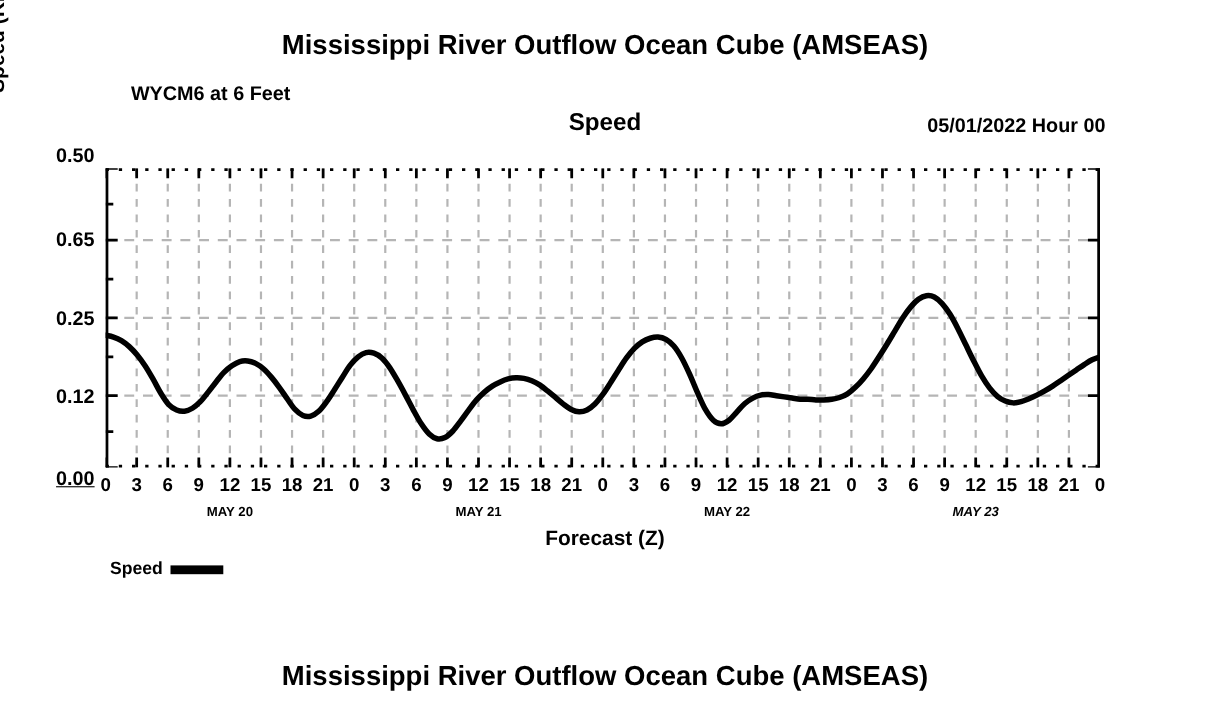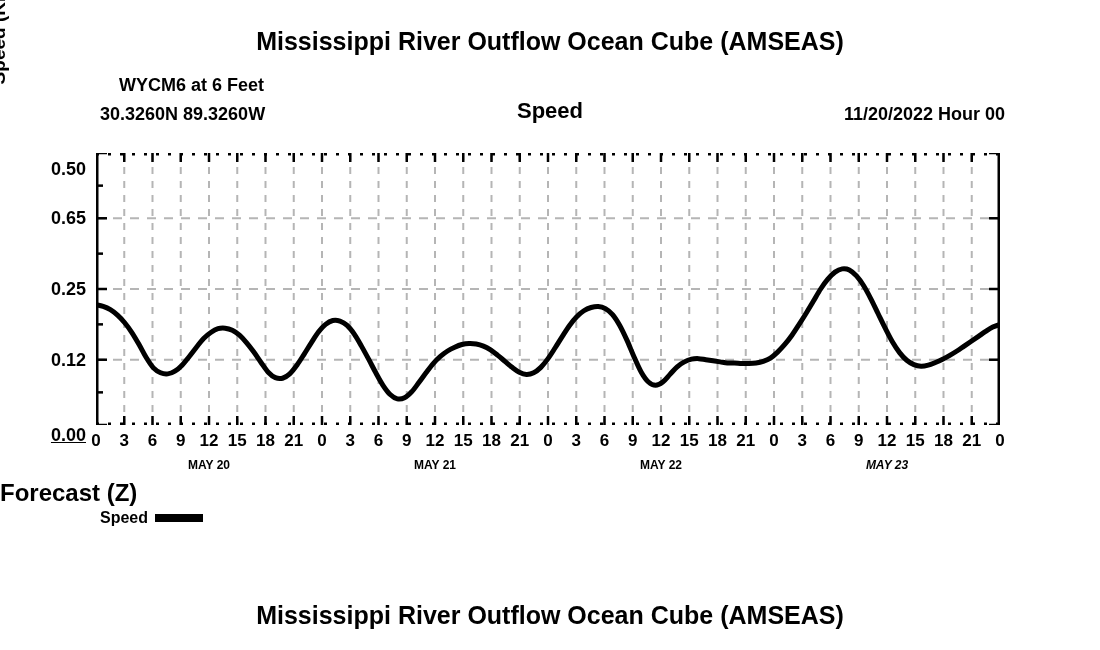--- a/index.html
+++ b/index.html
@@ -134,21 +134,22 @@
     text-align: center;
     width: 160px;
     top: 459px;
     line-height: 1;
   }
   .xlabel {
     position: absolute;
     left: 0;
     top: 479px;
     width: 1100px;
-    font-size: 24px;
+    text-align: center;
+    font-size: 19px;
     font-weight: bold;
   }
 
   
   .legend {
     position: absolute;
     left: 100px;
     top: 509px;
     display: flex;
     align-items: center;
@@ -166,34 +167,33 @@
   }
 </style>
 </head>
 <body>
 
 <div class="page">
 
   <div class="main-title">Mississippi River Outflow Ocean Cube (AMSEAS)</div>
 
   <div class="station-line1">WYCM6 at 6 Feet</div>
-  <div class="station-line2">30.3260N  89.3260W</div>
   <div class="panel-title">Speed</div>
-  <div class="run-time">11/20/2022 Hour 00</div>
+  <div class="run-time">05/01/2022 Hour 00</div>
 
   <div class="ylabel">
     <span class="ylabel-inner">Speed (Knots)</span>
   </div>
 
   <div class="ytick-holder" id="ytick-holder">
       <div class="ytl" style="top: 426px; text-decoration: underline;">0.00</div>
       <div class="ytl" style="top: 350.72px;">0.12</div>
       <div class="ytl" style="top: 280px;">0.25</div>
       <div class="ytl" style="top: 209.28px;">0.65</div>
-      <div class="ytl" style="top: 160px;">0.50</div>
+      <div class="ytl" style="top: 132px;">0.50</div>
     </div>
 
   <div id="xtick-holder">
       <div class="xtl" style="left: 81px;">0</div>
       <div class="xtl" style="left: 109.25px;">3</div>
       <div class="xtl" style="left: 137.5px;">6</div>
       <div class="xtl" style="left: 165.75px;">9</div>
       <div class="xtl" style="left: 194px;">12</div>
       <div class="xtl" style="left: 222.25px;">15</div>
       <div class="xtl" style="left: 250.5px;">18</div>

